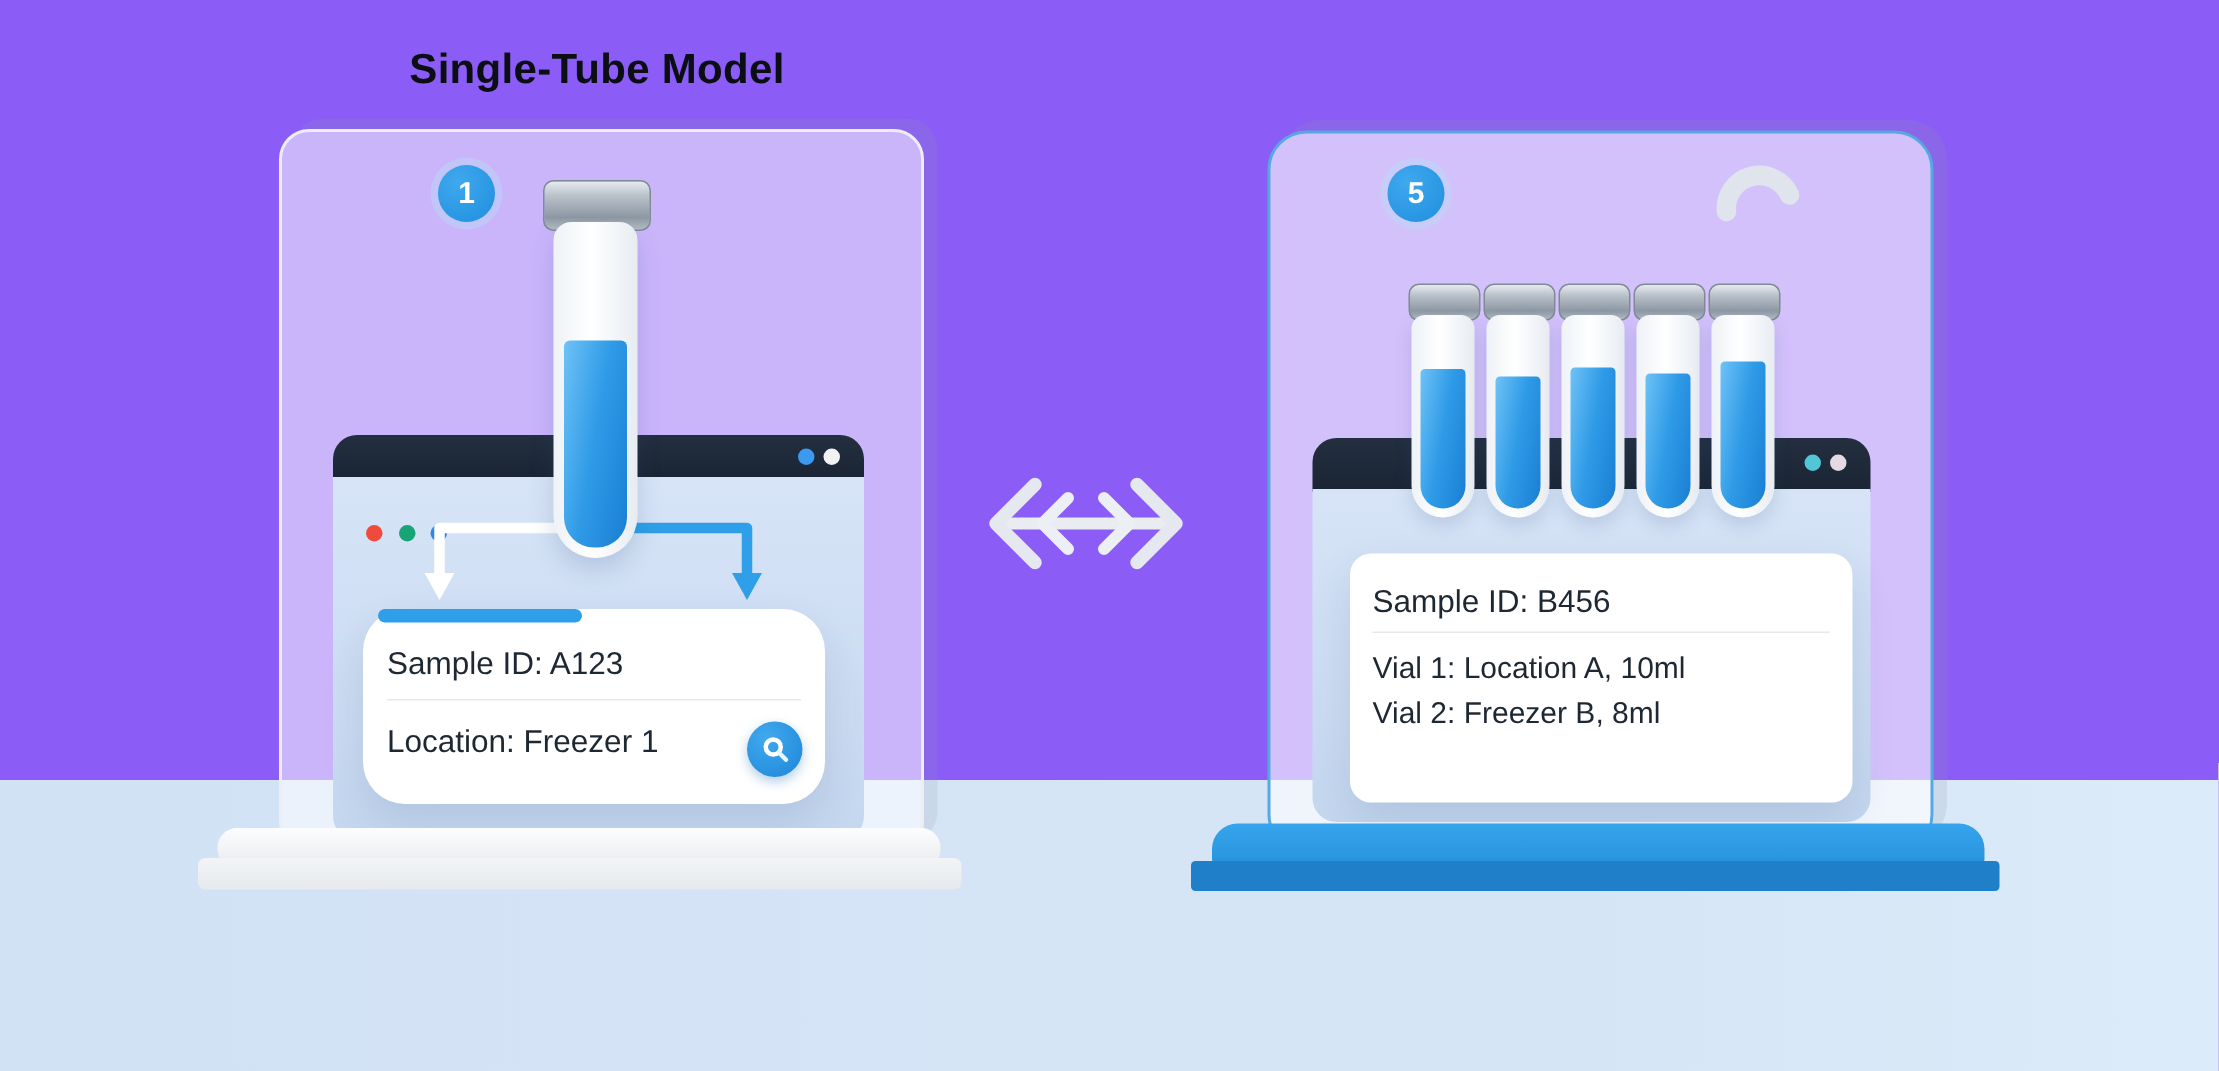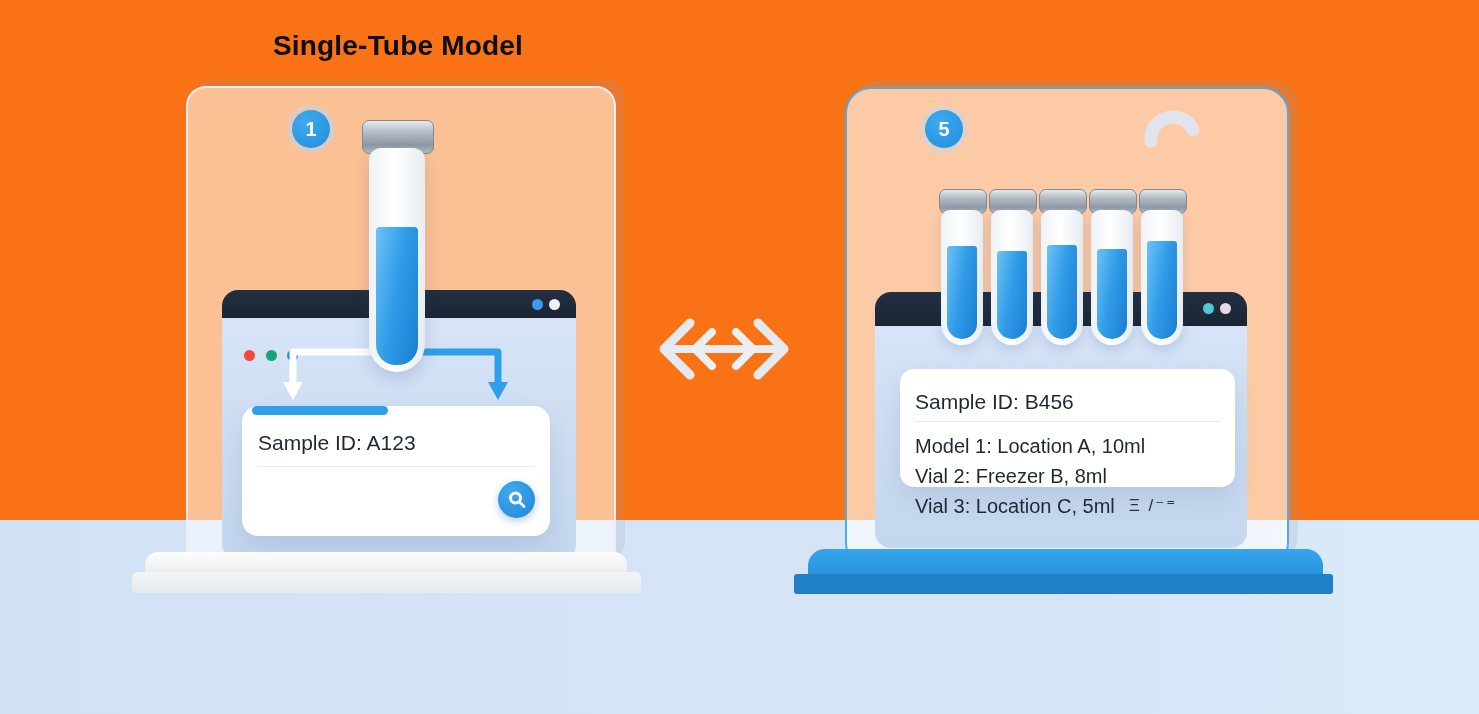--- a/index.html
+++ b/index.html
@@ -1,19 +1,19 @@
 <!DOCTYPE html>
 <html><head>
 <meta charset="utf-8">
 <style>
   html,body{margin:0;padding:0;background:#fff;}
   .stage{
     position:relative;width:1479px;height:714px;overflow:hidden;
     font-family:"Liberation Sans","DejaVu Sans",sans-serif;
-    background:#f97316;
+    background:#8b5cf6;
     text-decoration:underline;
   }
   .abs{position:absolute;}
 
   
   .bg-band{left:0;top:520px;width:1479px;height:194px;
     background:linear-gradient(90deg,#d2e2f5 0%,#d6e5f6 70%,#dcebf9 100%);}
 
   
   .model-title{top:30px;height:36px;font-size:28px;font-weight:700;color:#0b0e13;
@@ -62,23 +62,23 @@
     border:1px solid #7f8a96;border-radius:7px;}
   .tube-body{background:linear-gradient(90deg,#eef2f6 0%,#ffffff 45%,#e7ecf2 100%);
     border-radius:12px 12px 28px 28px;box-shadow:0 8px 16px rgba(45,80,130,.18);}
   .liquid{background:linear-gradient(100deg,#6fc2f6 0%,#2f9be7 48%,#1a7ed3 100%);
     border-radius:4px 4px 20px 20px;}
   .vial-body{background:linear-gradient(90deg,#eef2f6 0%,#ffffff 45%,#e7ecf2 100%);
     border-radius:9px 9px 21px 21px;box-shadow:0 6px 12px rgba(45,80,130,.16);}
   .vial-liquid{border-radius:3px 3px 15px 15px;}
 
   
-  .card{background:#ffffff;border-radius:16px;box-shadow:0 12px 28px rgba(30,60,110,.12);}
+  .card{background:#ffffff;border-radius:28px;box-shadow:0 12px 28px rgba(30,60,110,.12);}
   .card-left{left:242px;top:406px;width:308px;height:130px;}
-  .card-right{left:900px;top:369px;width:335px;height:118px;border-radius:14px;}
+  .card-right{left:900px;top:369px;width:335px;height:166px;border-radius:14px;}
   .progress-pill{left:252px;top:406px;width:136px;height:9px;border-radius:5px;background:#2e9fe8;}
   .card-line{color:#1e2833;font-size:21px;line-height:30px;white-space:nowrap;}
   .divider{height:1px;background:#e5e8ec;}
   .vial-line{color:#1e2833;font-size:20px;line-height:30px;white-space:nowrap;}
   .glyphs{font-size:17px;color:#2a3340;margin-left:14px;letter-spacing:2px;}
 
   .search-btn{left:498px;top:481px;width:37px;height:37px;border-radius:50%;border:none;padding:0;
     background:radial-gradient(circle at 35% 30%,#41a9ee,#1d86d8);cursor:pointer;
     display:flex;align-items:center;justify-content:center;box-shadow:0 3px 8px rgba(30,110,190,.35);}
 
@@ -130,20 +130,21 @@
     <div class="tube-body" style="position:absolute;left:7px;top:28px;width:56px;height:224px;">
       <div class="liquid" style="position:absolute;left:7px;top:79px;width:42px;height:138px;"></div>
     </div>
   </div>
 
   <div class="abs badge badge-left z6">1</div>
 
   <div class="abs card card-left z5">
     <div class="card-line" style="position:absolute;left:16px;top:22px;">Sample ID: A123</div>
     <div class="divider" style="position:absolute;left:16px;top:60px;width:276px;"></div>
+    <div class="card-line" style="position:absolute;left:16px;top:74px;">Location: Freezer 1</div>
   </div>
   <div class="abs progress-pill z6"></div>
   <button class="abs search-btn z6">
     <svg width="22" height="22" viewBox="0 0 22 22">
       <circle cx="9.5" cy="9" r="5" fill="none" stroke="#ffffff" stroke-width="3"></circle>
       <line x1="13.5" y1="13" x2="18" y2="17.5" stroke="#eaf4fd" stroke-width="3" stroke-linecap="round"></line>
     </svg>
   </button>
 
   <div class="abs stand-bar-left z6"></div>
@@ -208,24 +209,20 @@
       <div class="cap" style="position:absolute;left:0;top:0;width:46px;height:23px;"></div>
       <div class="vial-body" style="position:absolute;left:2px;top:21px;width:42px;height:135px;">
         <div class="liquid vial-liquid" style="position:absolute;left:6px;top:31px;width:30px;height:98px;"></div>
       </div>
     </div>
   </div>
 
   <div class="abs card card-right z5">
     <div class="card-line" style="position:absolute;left:15px;top:18px;">Sample ID: B456</div>
     <div class="divider" style="position:absolute;left:15px;top:52px;width:305px;"></div>
-    <div class="vial-line" style="position:absolute;left:15px;top:62px;">Model 1: Location A, 10ml</div>
+    <div class="vial-line" style="position:absolute;left:15px;top:62px;">Vial 1: Location A, 10ml</div>
     <div class="vial-line" style="position:absolute;left:15px;top:92px;">Vial 2: Freezer B, 8ml</div>
-    <div class="vial-line" style="position:absolute;left:15px;top:122px;display:flex;align-items:center;">
-      <span>Vial 3: Location C, 5ml</span>
-      <span class="glyphs">Ξ /⁻⁼</span>
-    </div>
   </div>
 
   <div class="abs stand-bar-right z6"></div>
   <div class="abs stand-base-right z6"></div>
 
 </div>
 
 </body></html>

